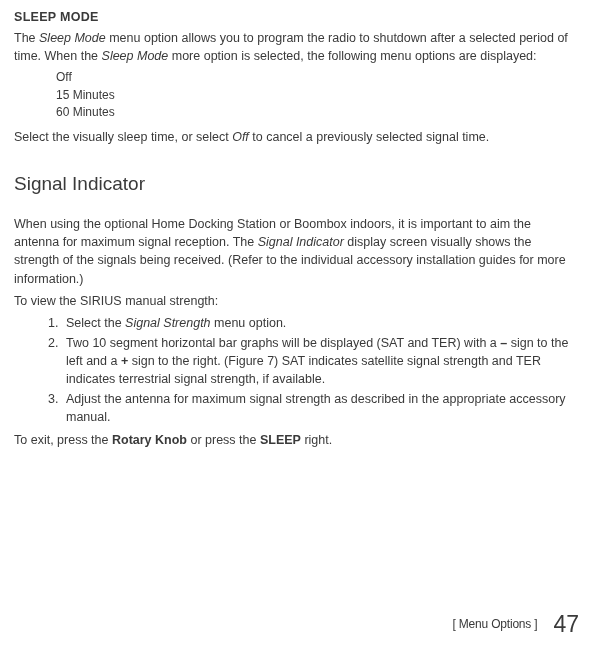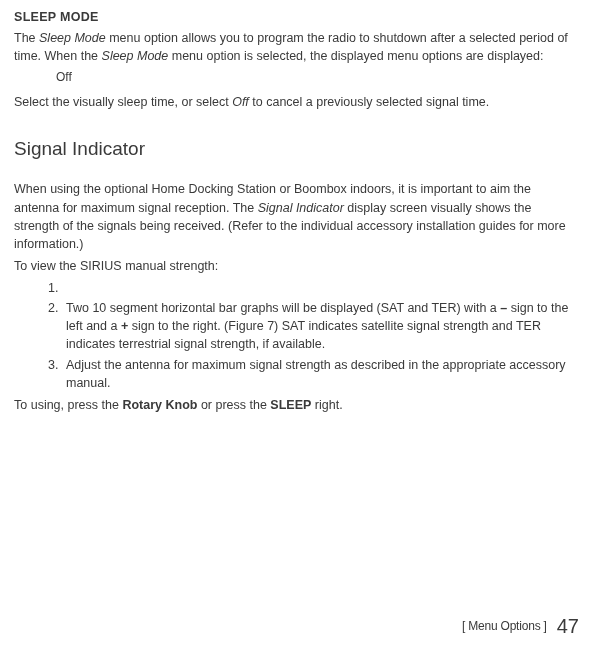--- a/index.html
+++ b/index.html
@@ -59,77 +59,82 @@
     .numbered-list .num {
       min-width: 18px;
     }
     .footer {
       position: absolute;
       bottom: 14px;
       right: 20px;
       font-size: 12px;
       display: flex;
       align-items: center;
-      gap: 4px;
+      gap: 10px;
       color: #3a3a3a;
       justify-content: center;
     }
     .footer .bracket {
       font-size: 12px;
       letter-spacing: -0.2px;
     }
     .footer .page-num {
-      font-size: 20px;
+      font-size: 23px;
       font-weight: normal;
       margin-left: 6px;
     }
   </style>
 </head>
 <body>
 
 <div class="section-title">SLEEP MODE</div>
 
 <div class="paragraph">
-  <span>The </span><span class="italic">Sleep Mode</span><span> menu option allows you to program the radio to shutdown after a selected period of time. When the </span><span class="italic">Sleep Mode</span><span> menu option is selected, the displayed menu options are displayed:</span>
+  <span>The </span><span class="italic">Sleep Mode</span><span> menu option allows you to program the radio to shutdown after a selected period of time. When the </span><span class="italic">Sleep Mode</span><span> more option is selected, the following menu options are displayed:</span>
 </div>
 
 <div class="options-list">
   <div>Off</div>
+  <div>15 Minutes</div>
+  <div>60 Minutes</div>
 </div>
 
 <div class="paragraph">
   <span>Select the visually sleep time, or select </span><span class="italic">Off</span><span> to cancel a previously selected signal time.</span>
 </div>
 
 <div class="heading">Signal Indicator</div>
 
 <div class="paragraph">
   <span>When using the optional Home Docking Station or Boombox indoors, it is important to aim the antenna for maximum signal reception. The </span><span class="italic">Signal Indicator</span><span> display screen visually shows the strength of the signals being received. (Refer to the individual accessory installation guides for more information.)</span>
 </div>
 
 <div class="paragraph">To view the SIRIUS manual strength:</div>
 
 <div class="numbered-list">
   <div class="li">
     <div class="num">1.</div>
+    <div>
+      <span>Select the </span><span class="italic">Signal Strength</span><span> menu option.</span>
+    </div>
   </div>
   <div class="li">
     <div class="num">2.</div>
     <div>
       <span>Two 10 segment horizontal bar graphs will be displayed (SAT and TER) with a </span><span class="bold">–</span><span> sign to the left and a </span><span class="bold">+</span><span> sign to the right. (Figure 7) SAT indicates satellite signal strength and TER indicates terrestrial signal strength, if available.</span>
     </div>
   </div>
   <div class="li">
     <div class="num">3.</div>
     <div>Adjust the antenna for maximum signal strength as described in the appropriate accessory manual.</div>
   </div>
 </div>
 
 <div class="paragraph">
-  <span>To using, press the </span><span class="bold">Rotary Knob</span><span> or press the </span><span class="bold">SLEEP</span><span> right.</span>
+  <span>To exit, press the </span><span class="bold">Rotary Knob</span><span> or press the </span><span class="bold">SLEEP</span><span> right.</span>
 </div>
 
 <div class="footer">
   <span class="bracket">
     <span>[</span><span> Menu Options </span><span>]</span>
   </span>
   <span class="page-num">47</span>
 </div>
 
 </body></html>

